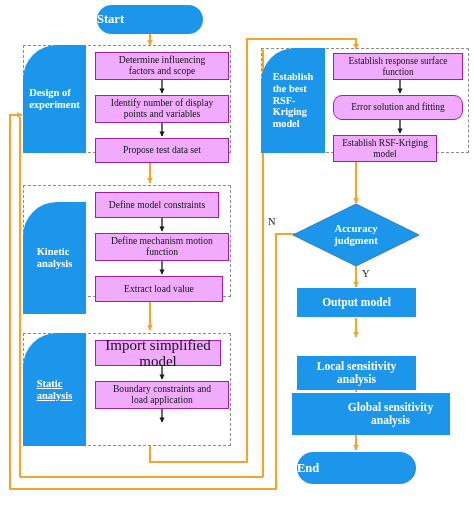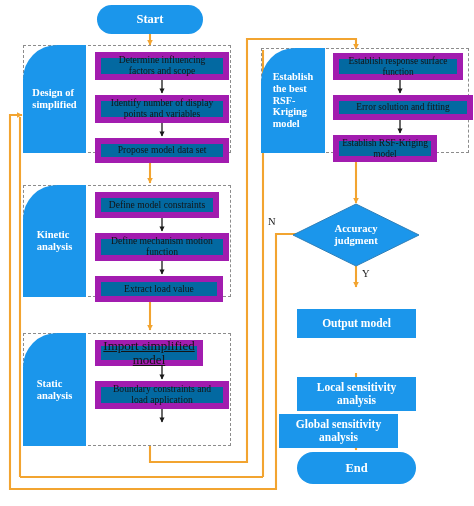--- a/index.html
+++ b/index.html
@@ -26,43 +26,42 @@
   }
   
   .pill {
     position: absolute;
     background: #1b96eb;
     border-radius: 999px;
     color: #ffffff;
     font-weight: bold;
     display: flex;
     align-items: center;
-    justify-content: center;
+    justify-content: flex-start;
     text-align: center;
     font-family: "Liberation Serif", serif;
   }
   
   .bluebox {
     position: absolute;
     background: #1b96eb;
     color: #ffffff;
     font-weight: bold;
     display: flex;
     align-items: center;
     justify-content: center;
     text-align: center;
     line-height: 1.12;
     font-family: "Liberation Serif", serif;
-    margin-top: 21px;
   }
   
   .procbox {
     position: absolute;
-    background: #0369a1;
-    border: 6px solid #a21caf;
+    background: #f0abfc;
+    border: 1px solid #a21caf;
     color: #141414;
     display: flex;
     align-items: center;
     justify-content: center;
     text-align: center;
     line-height: 1.1;
     font-family: "Liberation Serif", serif;
     box-sizing: border-box;
   }
   
@@ -166,61 +165,61 @@
   </svg>
 
   <div class="pill" style="left:97px; top:5px; width:106px; height:29px; font-size:12.5px;">
     <span>Start</span>
   </div>
 
   <div class="groupbox" style="left:23px; top:45px; width:208px; height:108px;"></div>
 
   <div class="stagepanel" style="left:23px; top:45px; width:63px; height:108px; font-size:10.5px; white-space:pre-line;">
     <span>Design of
-simplified</span>
+experiment</span>
   </div>
 
   <div class="procbox" style="left:95px; top:52px; width:134px; height:28px; font-size:9.6px; white-space:pre-line;">
     <span>Determine influencing
 factors and scope</span>
   </div>
   <div class="procbox" style="left:95px; top:95px; width:134px; height:28px; font-size:9.6px; white-space:pre-line;">
     <span>Identify number of display
 points and variables</span>
   </div>
   <div class="procbox" style="left:95px; top:138px; width:134px; height:25px; font-size:9.6px; white-space:pre-line;">
-    <span>Propose model data set</span>
+    <span>Propose test data set</span>
   </div>
 
   <div class="groupbox" style="left:23px; top:185px; width:208px; height:112px;"></div>
 
-  <div class="stagepanel" style="left:23px; top:185px; width:63px; height:112px; font-size:10.5px; white-space:pre-line;">
+  <div class="stagepanel" style="left:23px; top:202px; width:63px; height:112px; font-size:10.5px; white-space:pre-line;">
     <span>Kinetic
 analysis</span>
   </div>
 
   <div class="procbox" style="left:95px; top:192px; width:124px; height:26px; font-size:9.6px; white-space:pre-line;">
     <span>Define model constraints</span>
   </div>
   <div class="procbox" style="left:95px; top:233px; width:134px; height:28px; font-size:9.6px; white-space:pre-line;">
     <span>Define mechanism motion
 function</span>
   </div>
   <div class="procbox" style="left:95px; top:276px; width:128px; height:26px; font-size:9.6px; white-space:pre-line;">
     <span>Extract load value</span>
   </div>
 
   <div class="groupbox" style="left:23px; top:333px; width:208px; height:113px;"></div>
 
-  <div class="stagepanel" style="left:23px; top:333px; width:63px; height:113px; font-size:10.5px; white-space:pre-line;">
+  <div class="stagepanel" style="left:23px; top:333px; width:63px; height:113px; font-size:10.5px; white-space:pre-line;text-decoration:underline;">
     <span>Static
 analysis</span>
   </div>
 
-  <div class="procbox" style="left:95px; top:340px; width:108px; height:26px; font-size:13px; white-space:pre-line;text-decoration:underline;">
+  <div class="procbox" style="left:95px; top:340px; width:126px; height:26px; font-size:15px; white-space:pre-line;">
     <span>Import simplified model</span>
   </div>
   <div class="procbox" style="left:95px; top:381px; width:134px; height:28px; font-size:9.6px; white-space:pre-line;">
     <span>Boundary constraints and
 load application</span>
   </div>
 
   <div class="groupbox" style="left:261px; top:48px; width:208px; height:105px;"></div>
 
   <div class="stagepanel" style="left:261px; top:48px; width:64px; height:105px; font-size:10.3px; white-space:pre-line;">
@@ -228,21 +227,21 @@
 the best
 RSF-
 Kriging
 model</span>
   </div>
 
   <div class="procbox" style="left:333px; top:53px; width:130px; height:27px; font-size:9.4px; white-space:pre-line;">
     <span>Establish response surface
 function</span>
   </div>
-  <div class="procbox" style="left:333px; top:95px; width:140px; height:25px; font-size:9.4px; white-space:pre-line;">
+  <div class="procbox" style="left:333px; top:95px; width:130px; height:25px; font-size:9.4px; white-space:pre-line;border-radius:9px;">
     <span>Error solution and fitting</span>
   </div>
   <div class="procbox" style="left:333px; top:135px; width:104px; height:27px; font-size:9.4px; white-space:pre-line;">
     <span>Establish RSF-Kriging
 model</span>
   </div>
 
   <div class="diamond-wrap" style="left:292px; top:203px; width:128px; height:64px;">
     <svg width="128" height="64" viewBox="0 0 128 64" xmlns="http://www.w3.org/2000/svg">
       <polygon points="64,1 127,32 64,63 1,32" fill="#1b96eb" stroke="#2e7fb8" stroke-width="1"></polygon>
@@ -256,21 +255,21 @@
 
   <div class="bluebox" style="left:297px; top:288px; width:119px; height:29px; font-size:11.5px; white-space:pre-line;">
     <span>Output model</span>
   </div>
 
   <div class="bluebox" style="left:297px; top:356px; width:119px; height:34px; font-size:11.5px; white-space:pre-line;">
     <span>Local sensitivity
 analysis</span>
   </div>
 
-  <div class="bluebox" style="left:279px; top:393px; width:119px; height:34px; font-size:11.5px; white-space:pre-line;">
+  <div class="bluebox" style="left:292px; top:393px; width:119px; height:42px; font-size:11.5px; white-space:pre-line;padding-left:39px;">
     <span>Global sensitivity
 analysis</span>
   </div>
 
   <div class="pill" style="left:297px; top:452px; width:119px; height:32px; font-size:12.5px;">
     <span>End</span>
   </div>
 
 </div>
 

